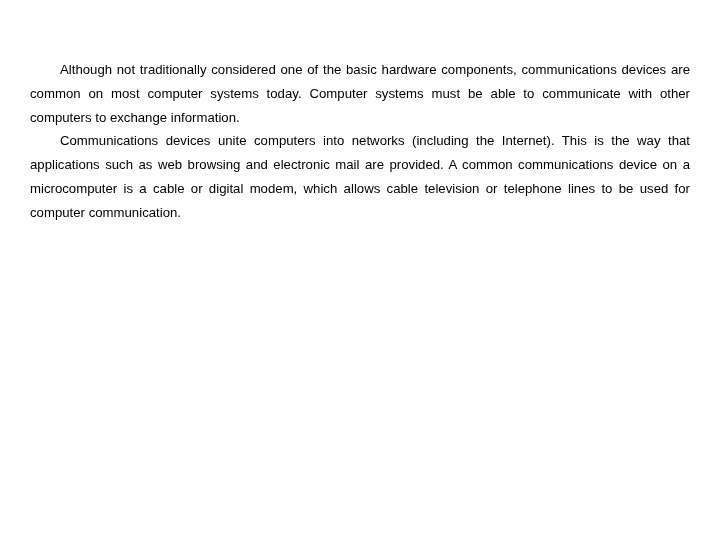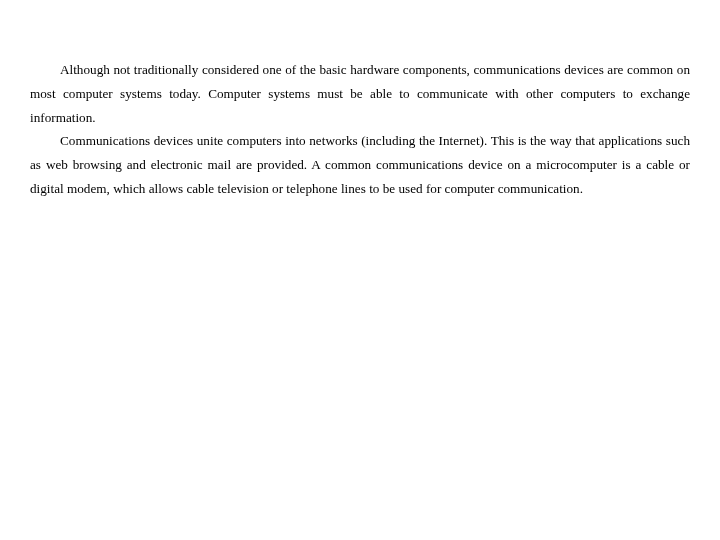--- a/index.html
+++ b/index.html
@@ -12,21 +12,20 @@
     background: #ffffff;
     font-family: "Liberation Sans", sans-serif;
     overflow: hidden;
   }
   .slide {
     position: relative;
     width: 720px;
     height: 540px;
     background: #ffffff;
     box-sizing: border-box;
-    font-family: Liberation Serif, serif;
   }
   .text-body {
     position: absolute;
     left: 30px;
     top: 58px;
     width: 660px;
     color: #000000;
     font-size: 13.2px;
     line-height: 1.80;
     text-align: justify;

